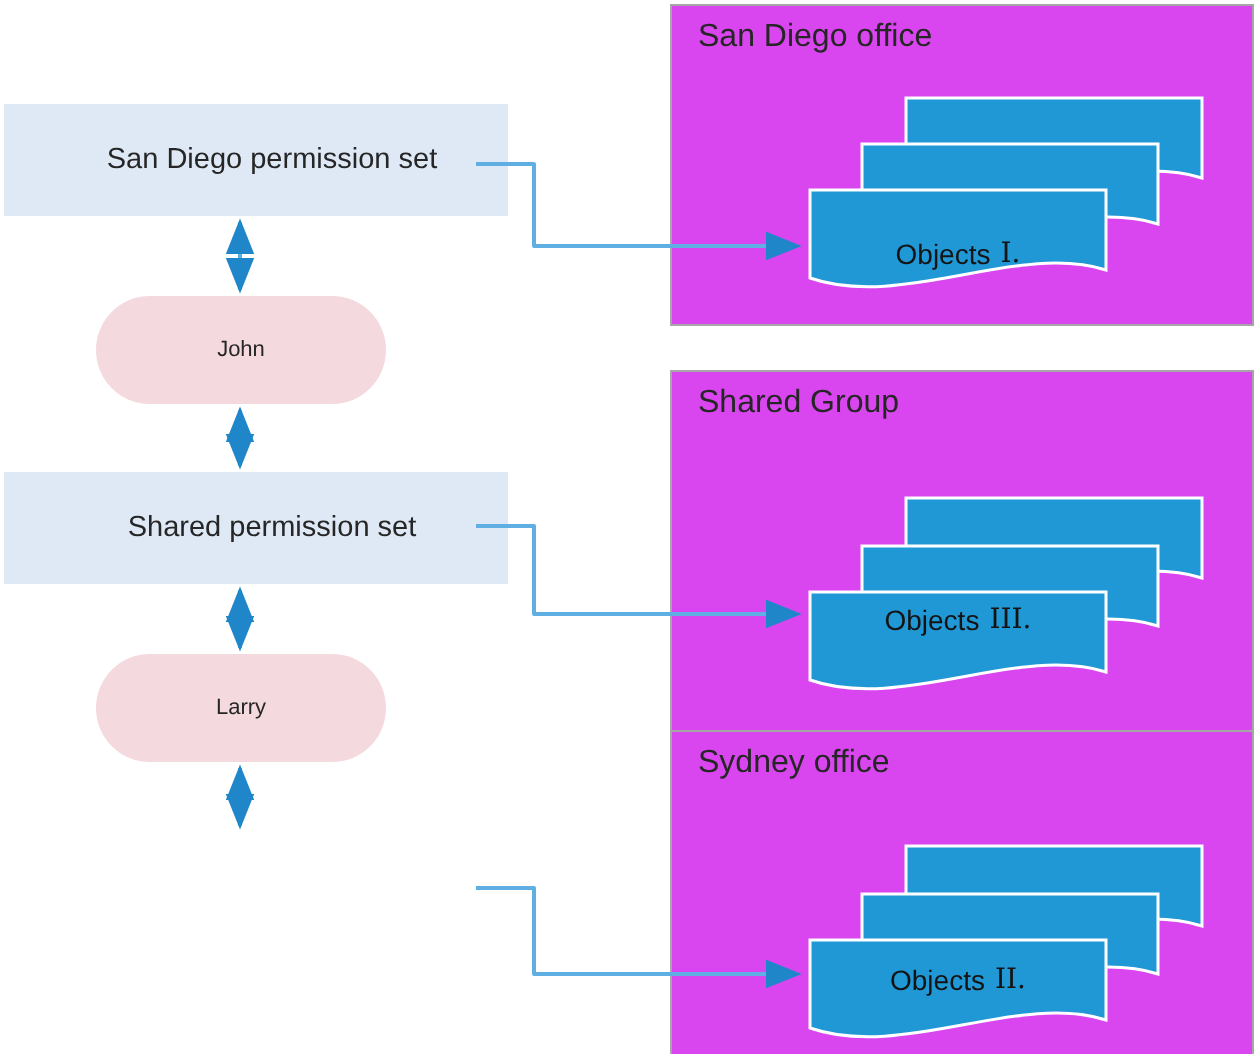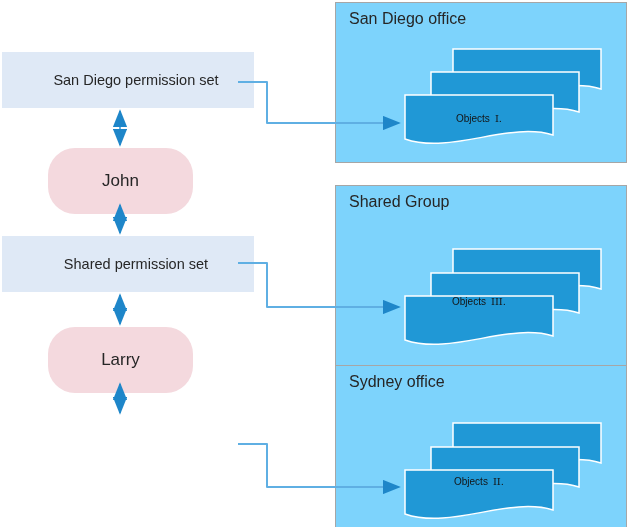--- a/index.html
+++ b/index.html
@@ -24,45 +24,45 @@
     background:var(--permission-box-fill);
     display:flex;align-items:center;justify-content:center;
     font-size:14.5px;
     padding-left:16px;
   }
   #perm-0{top:52px}
   #perm-1{top:236px}
   #perm-2{top:416px}
   
   .user-pill{
-    position:absolute;left:48px;width:145px;height:66px;border-radius:27px;
+    position:absolute;left:48px;width:145px;height:54px;border-radius:27px;
     background:var(--user-pill-fill);
     display:flex;align-items:center;justify-content:center;
-    font-size:17px;
+    font-size:11px;
   }
   #user-0{top:148px}
   #user-1{top:327px}
   
   .group{
     position:absolute;left:335px;width:292px;
-    background:#7dd3fc;border:1px solid var(--container-border);
+    background:#d946ef;border:1px solid var(--container-border);
     box-sizing:border-box;
   }
   #group-0{top:2px;height:161px}
   #group-1{top:185px;height:196px}
   #group-2{top:365px;height:184px}
   .group-title{
     position:absolute;left:13px;top:7px;font-size:16px;white-space:nowrap;
   }
   .doc-svg{position:absolute;left:0;top:0;width:100%;height:100%;}
   .doc{fill:var(--document-fill);stroke:#ffffff;stroke-width:1.5;}
   .doc-label{
     position:absolute;left:69px;top:110px;width:148px;height:22px;
-    display:flex;align-items:flex-start;justify-content:center;
-    font-size:10px;color:var(--doc-text-color);white-space:nowrap;
+    display:flex;align-items:flex-end;justify-content:center;
+    font-size:14px;color:var(--doc-text-color);white-space:nowrap;
   }
   .doc-label .numeral{
     font-family:"DejaVu Serif","Liberation Serif",serif;
     margin-left:5px;
   }
   
   .overlay{
     position:absolute;left:0;top:0;width:629px;height:527px;
     pointer-events:none;z-index:10;
   }

